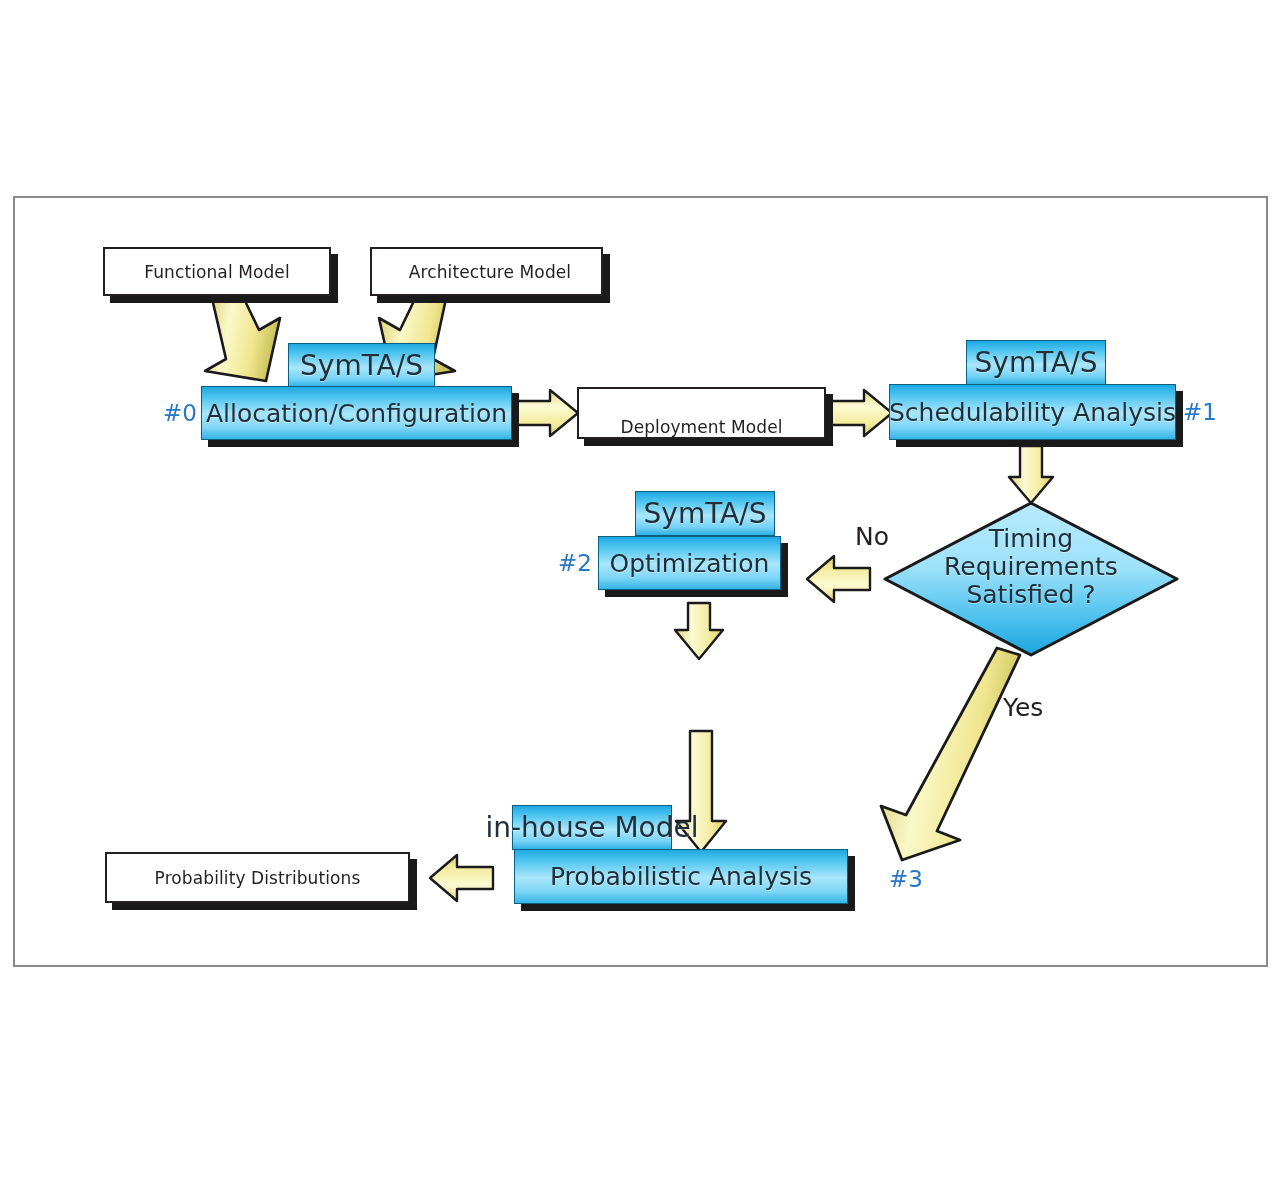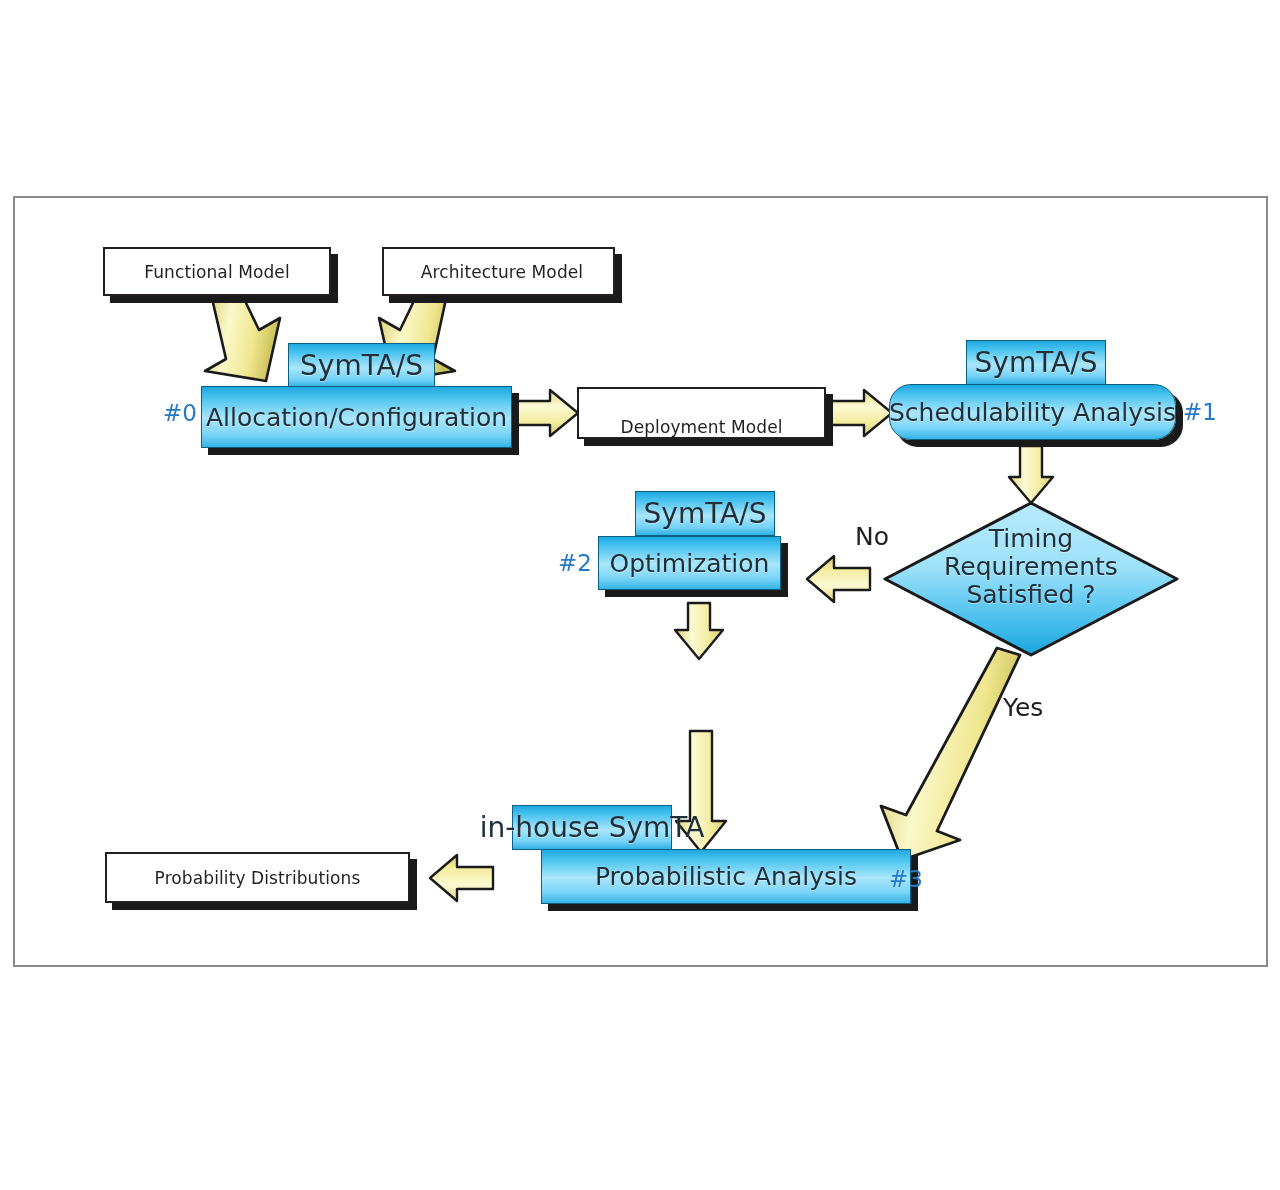--- a/index.html
+++ b/index.html
@@ -186,43 +186,43 @@
   <div class="diamond-text" style="left:921px; top:327px; width:190px;">
     <div>Timing</div>
     <div>Requirements</div>
     <div>Satisfied ?</div>
   </div>
 
   <div class="node white-box" style="left:88px; top:49px; width:228px; height:49px;">
     <span>Functional Model</span>
   </div>
 
-  <div class="node white-box" style="left:367px; top:49px; width:233px; height:49px;padding-left:7px;">
+  <div class="node white-box" style="left:355px; top:49px; width:233px; height:49px;padding-left:7px;">
     <span>Architecture Model</span>
   </div>
 
   <div class="node tool-tab" style="left:273px; top:145px; width:147px; height:45px;">
     <span>SymTA/S</span>
   </div>
 
   <div class="step-label" style="left:148px; top:202px;">#0</div>
 
-  <div class="node blue-box" style="left:186px; top:188px; width:311px; height:62px;">
+  <div class="node blue-box" style="left:186px; top:188px; width:311px; height:54px;">
     <span>Allocation/Configuration</span>
   </div>
 
   <div class="node white-box" style="left:562px; top:189px; width:249px; height:52px;align-items:flex-end;">
     <span>Deployment Model</span>
   </div>
 
   <div class="node tool-tab" style="left:951px; top:142px; width:140px; height:45px;">
     <span>SymTA/S</span>
   </div>
 
-  <div class="node blue-box" style="left:874px; top:186px; width:287px; height:56px;border-radius:22px;">
+  <div class="node blue-box" style="left:874px; top:186px; width:287px; height:56px;">
     <span>Schedulability Analysis</span>
   </div>
 
   <div class="step-label" style="left:1168px; top:201px;">#1</div>
 
   <div class="edge-label" style="left:840px; top:324px;">No</div>
 
   <div class="edge-label" style="left:988px; top:495px;">Yes</div>
 
   <div class="node tool-tab" style="left:620px; top:293px; width:140px; height:45px;">
@@ -230,24 +230,24 @@
   </div>
 
   <div class="step-label" style="left:543px; top:352px;">#2</div>
 
   <div class="node blue-box" style="left:583px; top:338px; width:183px; height:54px;">
     <span>Optimization</span>
   </div>
 
 
   <div class="node tool-tab" style="left:497px; top:607px; width:160px; height:45px;">
-    <span>in-house SymTA</span>
-  </div>
-
-  <div class="node blue-box" style="left:526px; top:651px; width:370px; height:55px;">
+    <span>in-house Model</span>
+  </div>
+
+  <div class="node blue-box" style="left:499px; top:651px; width:334px; height:55px;">
     <span>Probabilistic Analysis</span>
   </div>
 
   <div class="step-label" style="left:874px; top:668px;">#3</div>
 
   <div class="node white-box" style="left:90px; top:654px; width:305px; height:51px;">
     <span>Probability Distributions</span>
   </div>
 
 </div>

